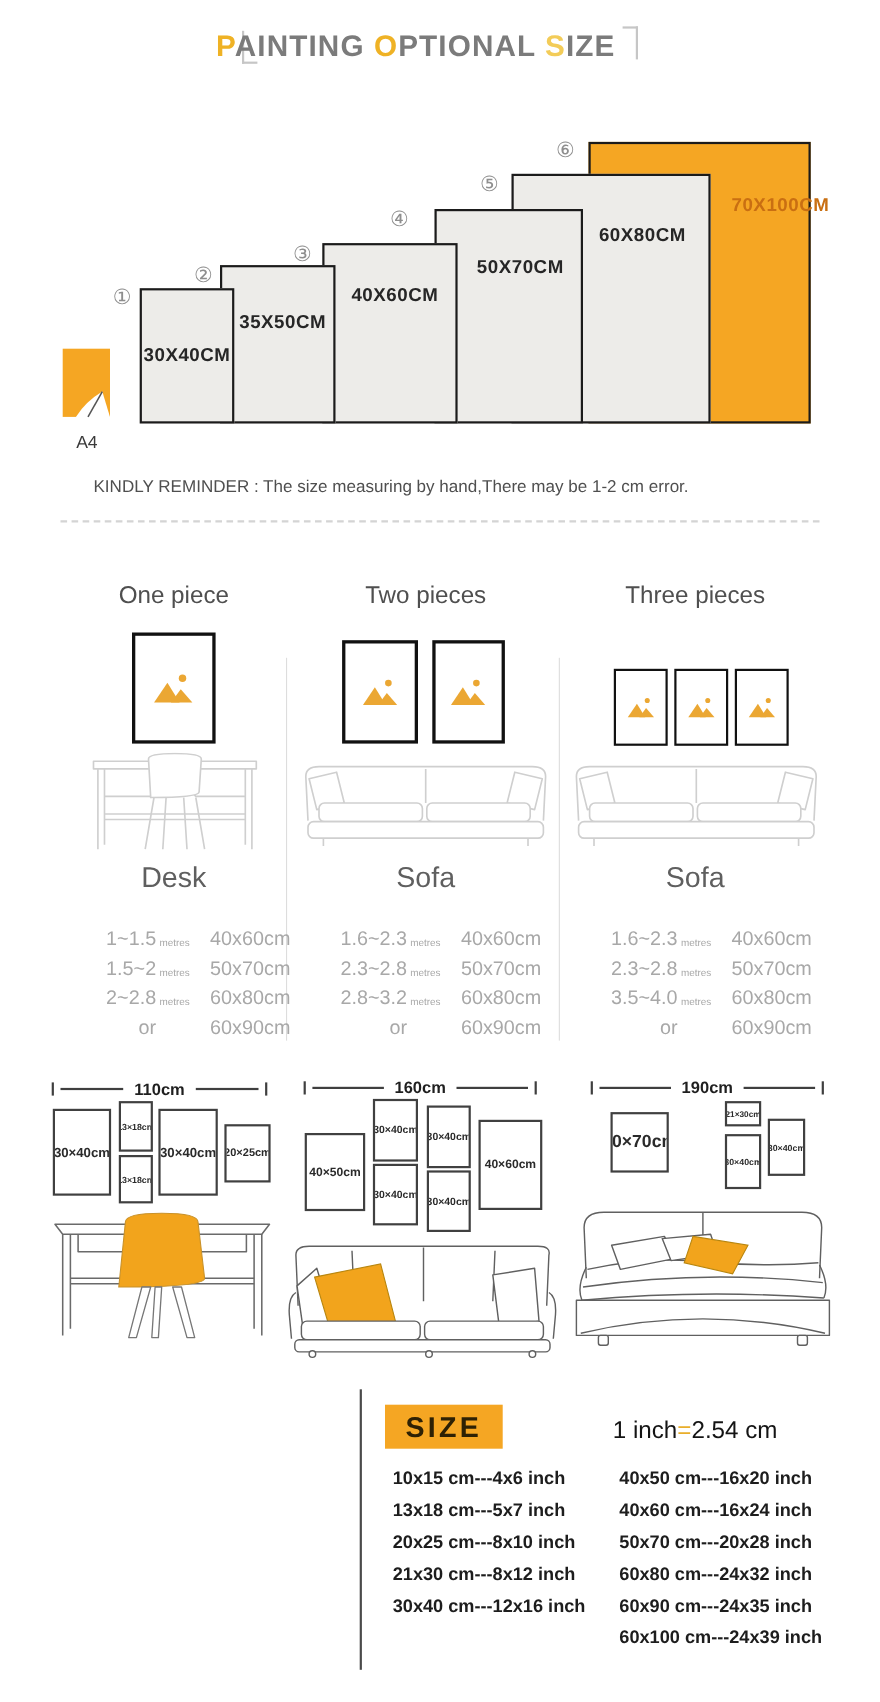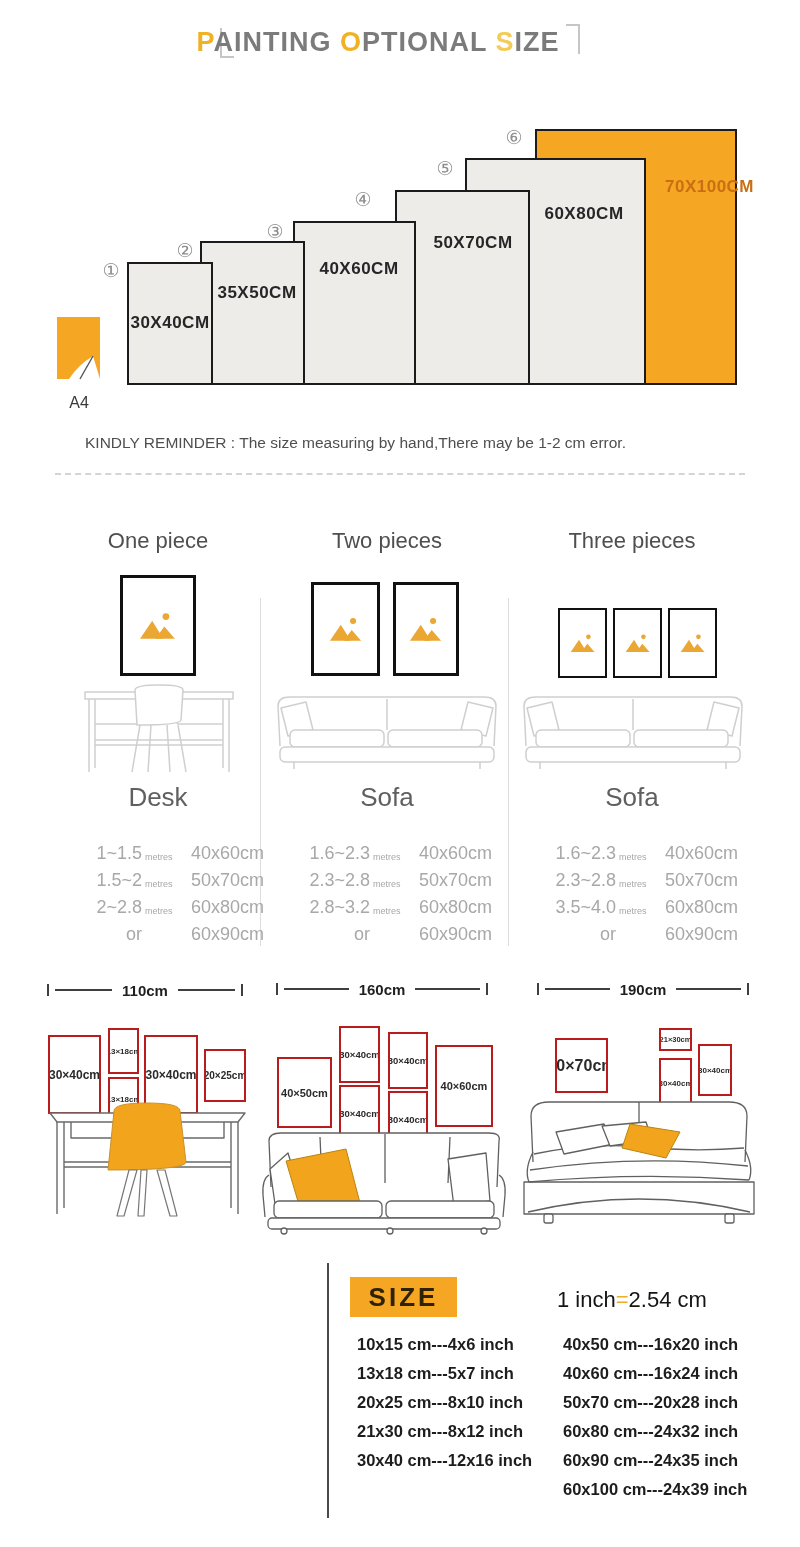--- a/index.html
+++ b/index.html
@@ -34,23 +34,23 @@
   .dist{position:absolute;}
   .dist-row{display:flex;align-items:center;height:27px;color:#a8a8a8;}
   .range{flex:0 0 84px;text-align:right;font-size:18px;white-space:nowrap;}
   .unit{flex:0 0 36px;font-size:9px;padding:7px 0 0 3px;}
   .dsize{font-size:18px;padding-left:10px;white-space:nowrap;}
   
   .ruler{position:absolute;display:flex;align-items:center;gap:6px;height:14px;}
   .tick{width:2px;height:12px;background:#3f3f3f;}
   .rline{flex:1;height:2px;background:#3f3f3f;}
   .rlabel{font-size:15px;font-weight:700;color:#1f1f1f;padding:0 4px;white-space:nowrap;}
-  .lframe{position:absolute;box-sizing:border-box;background:#fff;border:2px solid #b91c1c;
+  .lframe{position:absolute;box-sizing:border-box;background:#fff;border:2px solid #404040;
           display:flex;align-items:center;justify-content:center;font-weight:700;color:#2a2a2a;
-          white-space:nowrap;overflow:hidden;margin-top:27px;}
+          white-space:nowrap;overflow:hidden;}
   
   .vline{position:absolute;width:2px;background:#4a4a4a;}
   .size-badge{position:absolute;background:#F5A623;display:flex;align-items:center;justify-content:center;
               font-size:26px;font-weight:700;letter-spacing:3px;color:#2e2104;}
   .equation{position:absolute;font-size:22px;font-weight:400;color:#141414;white-space:nowrap;}
   .equation .eq{color:#E9AE2B;}
   .slist{position:absolute;font-size:16.5px;font-weight:700;color:#1d1d1d;}
   .slist div{height:29px;line-height:29px;white-space:nowrap;}
 </style>
 </head>

